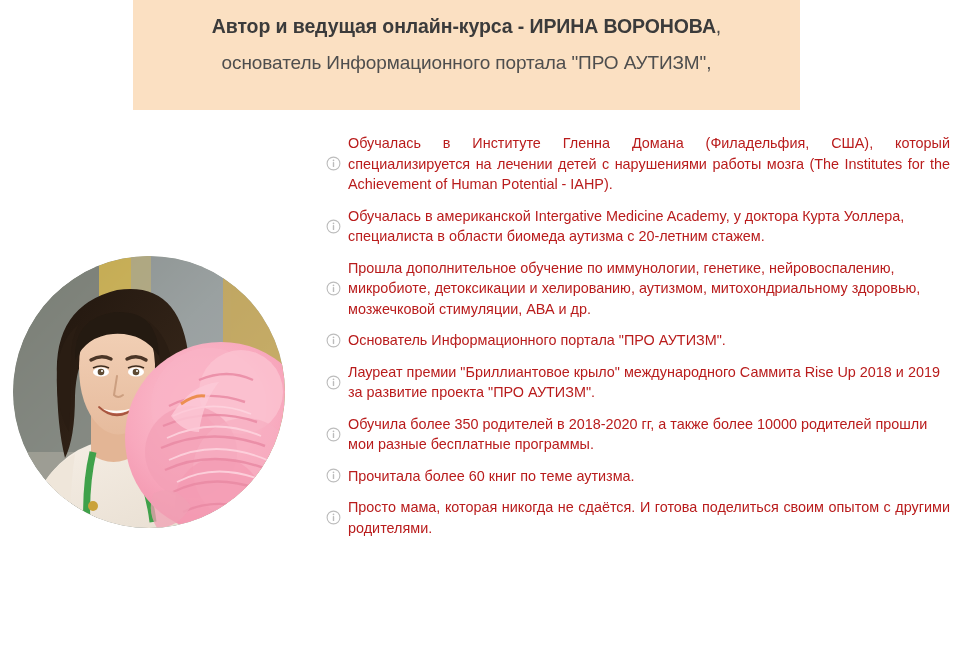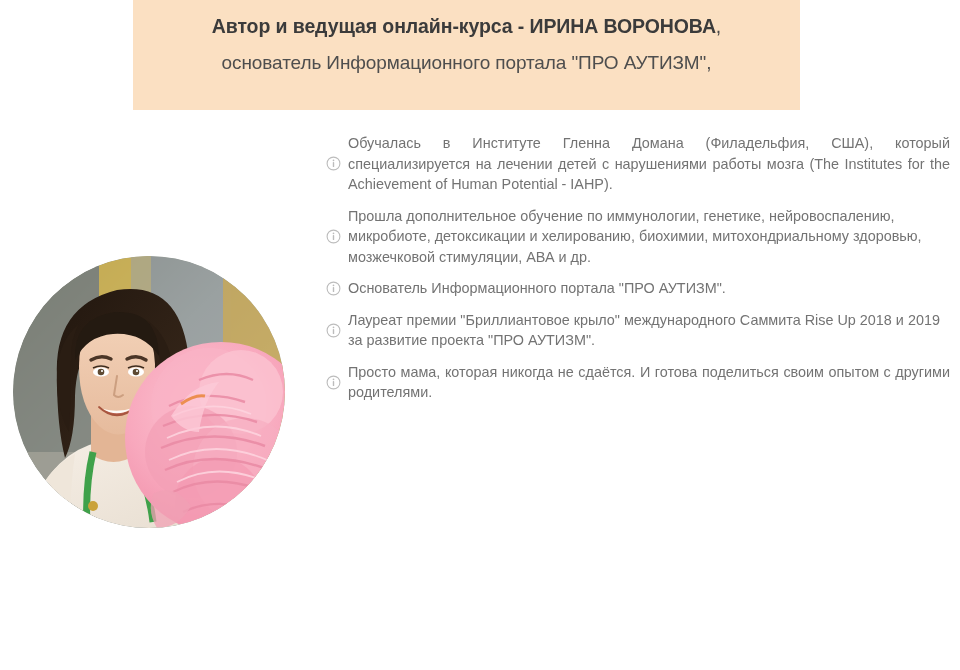--- a/index.html
+++ b/index.html
@@ -83,21 +83,21 @@
     display: flex;
     justify-content: center;
     align-items: center;
     color: #b6b6b6;
   }
   .cred-item .bullet svg { display: block; }
   .cred-item .body {
     flex: 1 1 auto;
     font-size: 14.4px;
     line-height: 20.5px;
-    color: #737373;
+    color: #b91c1c;
     text-align: left;
   }
   .cred-item .body.justify {
     text-align: justify;
     text-justify: inter-word;
   }
 </style>
 </head>
 <body>
 
@@ -220,30 +220,40 @@
       <span class="bullet">
         <svg width="15" height="15" viewBox="0 0 15 15">
             <circle cx="7.5" cy="7.5" r="6.4" fill="none" stroke="#bcbcbc" stroke-width="1.1"></circle>
             <circle cx="7.5" cy="4.3" r="0.85" fill="#bcbcbc"></circle>
             <rect x="6.8" y="6.1" width="1.4" height="5" rx="0.6" fill="#bcbcbc"></rect>
           </svg>
       </span>
       <span class="body justify">Обучалась в Институте Гленна Домана (Филадельфия, США), который специализируется на лечении детей с нарушениями работы мозга  (The Institutes for the Achievement of Human Potential -  IAHP).</span>
     </div>
 
-
-    <div class="cred-item">
-      <span class="bullet">
-        <svg width="15" height="15" viewBox="0 0 15 15">
-            <circle cx="7.5" cy="7.5" r="6.4" fill="none" stroke="#bcbcbc" stroke-width="1.1"></circle>
-            <circle cx="7.5" cy="4.3" r="0.85" fill="#bcbcbc"></circle>
-            <rect x="6.8" y="6.1" width="1.4" height="5" rx="0.6" fill="#bcbcbc"></rect>
-          </svg>
-      </span>
-      <span class="body">Прошла дополнительное обучение по иммунологии, генетике, нейровоспалению, микробиоте, детоксикации и хелированию, биохимии, митохондриальному здоровью, мозжечковой стимуляции, АВА и др.</span>
+    <div class="cred-item">
+      <span class="bullet">
+        <svg width="15" height="15" viewBox="0 0 15 15">
+            <circle cx="7.5" cy="7.5" r="6.4" fill="none" stroke="#bcbcbc" stroke-width="1.1"></circle>
+            <circle cx="7.5" cy="4.3" r="0.85" fill="#bcbcbc"></circle>
+            <rect x="6.8" y="6.1" width="1.4" height="5" rx="0.6" fill="#bcbcbc"></rect>
+          </svg>
+      </span>
+      <span class="body">Обучалась в американской Intergative Medicine Academy, у доктора Курта Уоллера, специалиста в области биомеда аутизма с 20-летним стажем.</span>
+    </div>
+
+    <div class="cred-item">
+      <span class="bullet">
+        <svg width="15" height="15" viewBox="0 0 15 15">
+            <circle cx="7.5" cy="7.5" r="6.4" fill="none" stroke="#bcbcbc" stroke-width="1.1"></circle>
+            <circle cx="7.5" cy="4.3" r="0.85" fill="#bcbcbc"></circle>
+            <rect x="6.8" y="6.1" width="1.4" height="5" rx="0.6" fill="#bcbcbc"></rect>
+          </svg>
+      </span>
+      <span class="body">Прошла дополнительное обучение по иммунологии, генетике, нейровоспалению, микробиоте, детоксикации и хелированию, аутизмом, митохондриальному здоровью, мозжечковой стимуляции, АВА и др.</span>
     </div>
 
     <div class="cred-item">
       <span class="bullet">
         <svg width="15" height="15" viewBox="0 0 15 15">
             <circle cx="7.5" cy="7.5" r="6.4" fill="none" stroke="#bcbcbc" stroke-width="1.1"></circle>
             <circle cx="7.5" cy="4.3" r="0.85" fill="#bcbcbc"></circle>
             <rect x="6.8" y="6.1" width="1.4" height="5" rx="0.6" fill="#bcbcbc"></rect>
           </svg>
       </span>
@@ -255,23 +265,43 @@
         <svg width="15" height="15" viewBox="0 0 15 15">
             <circle cx="7.5" cy="7.5" r="6.4" fill="none" stroke="#bcbcbc" stroke-width="1.1"></circle>
             <circle cx="7.5" cy="4.3" r="0.85" fill="#bcbcbc"></circle>
             <rect x="6.8" y="6.1" width="1.4" height="5" rx="0.6" fill="#bcbcbc"></rect>
           </svg>
       </span>
       <span class="body">Лауреат премии "Бриллиантовое крыло" международного Саммита Rise Up 2018 и 2019 за развитие проекта "ПРО  АУТИЗМ".</span>
     </div>
 
 
-
-
-
+    <div class="cred-item">
+      <span class="bullet">
+        <svg width="15" height="15" viewBox="0 0 15 15">
+            <circle cx="7.5" cy="7.5" r="6.4" fill="none" stroke="#bcbcbc" stroke-width="1.1"></circle>
+            <circle cx="7.5" cy="4.3" r="0.85" fill="#bcbcbc"></circle>
+            <rect x="6.8" y="6.1" width="1.4" height="5" rx="0.6" fill="#bcbcbc"></rect>
+          </svg>
+      </span>
+      <span class="body">Обучила более 350 родителей в 2018-2020 гг, а также более 10000 родителей прошли мои разные бесплатные программы.</span>
+    </div>
+
+
+
+    <div class="cred-item">
+      <span class="bullet">
+        <svg width="15" height="15" viewBox="0 0 15 15">
+            <circle cx="7.5" cy="7.5" r="6.4" fill="none" stroke="#bcbcbc" stroke-width="1.1"></circle>
+            <circle cx="7.5" cy="4.3" r="0.85" fill="#bcbcbc"></circle>
+            <rect x="6.8" y="6.1" width="1.4" height="5" rx="0.6" fill="#bcbcbc"></rect>
+          </svg>
+      </span>
+      <span class="body">Прочитала более 60 книг по теме аутизма.</span>
+    </div>
 
     <div class="cred-item">
       <span class="bullet">
         <svg width="15" height="15" viewBox="0 0 15 15">
             <circle cx="7.5" cy="7.5" r="6.4" fill="none" stroke="#bcbcbc" stroke-width="1.1"></circle>
             <circle cx="7.5" cy="4.3" r="0.85" fill="#bcbcbc"></circle>
             <rect x="6.8" y="6.1" width="1.4" height="5" rx="0.6" fill="#bcbcbc"></rect>
           </svg>
       </span>
       <span class="body justify">Просто мама, которая никогда не сдаётся. И готова поделиться своим опытом с другими родителями.</span>

